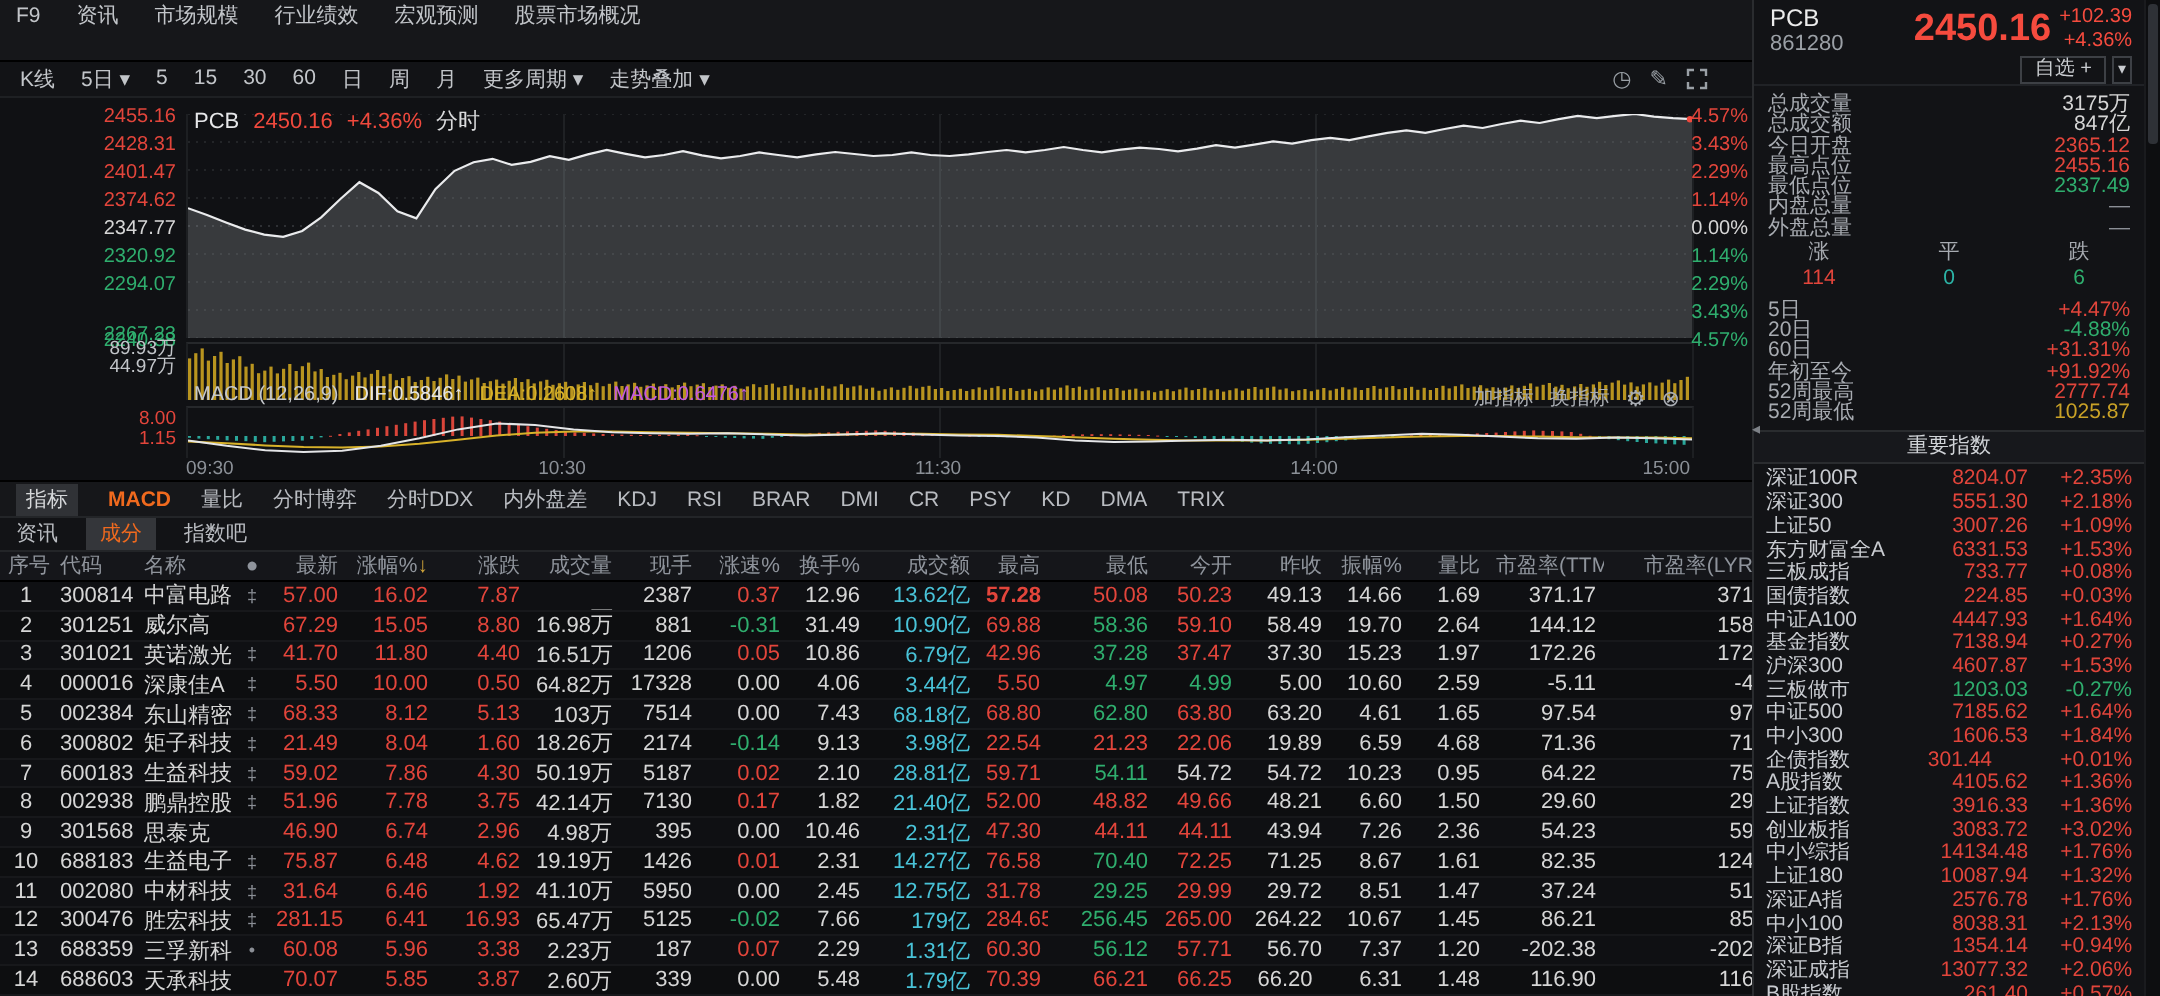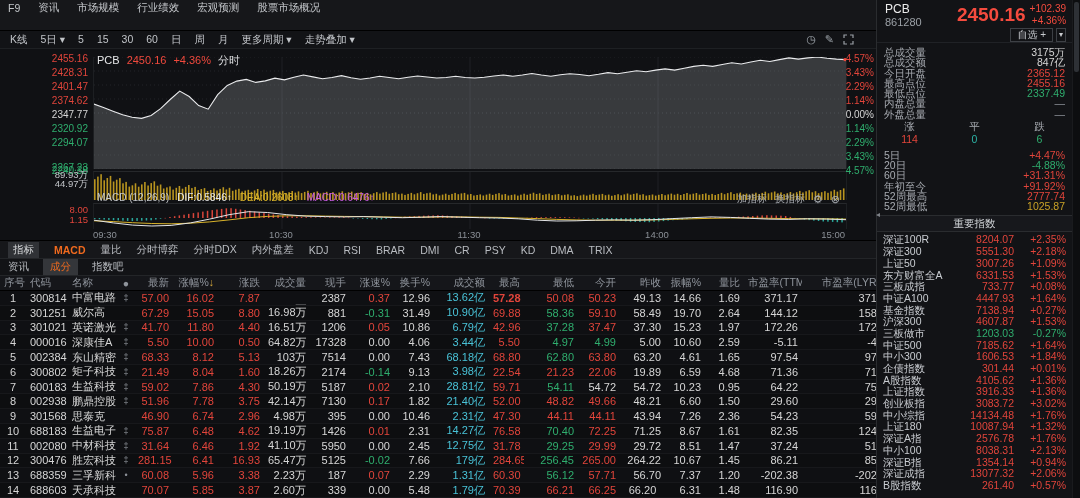--- a/index.html
+++ b/index.html
@@ -1043,20 +1043,25 @@
           <div class="idx-name">东方财富全A</div>
           <div class="idx-val" style="color: rgb(226, 69, 59);">6331.53</div>
           <div class="idx-pct" style="color: rgb(226, 69, 59);">+1.53%</div>
         </div>
         <div class="idx-row">
           <div class="idx-name">三板成指</div>
           <div class="idx-val" style="color: rgb(226, 69, 59);">733.77</div>
           <div class="idx-pct" style="color: rgb(226, 69, 59);">+0.08%</div>
         </div>
         <div class="idx-row">
+          <div class="idx-name">国债指数</div>
+          <div class="idx-val" style="color: rgb(226, 69, 59);">224.85</div>
+          <div class="idx-pct" style="color: rgb(226, 69, 59);">+0.03%</div>
+        </div>
+        <div class="idx-row">
           <div class="idx-name">中证A100</div>
           <div class="idx-val" style="color: rgb(226, 69, 59);">4447.93</div>
           <div class="idx-pct" style="color: rgb(226, 69, 59);">+1.64%</div>
         </div>
         <div class="idx-row">
           <div class="idx-name">基金指数</div>
           <div class="idx-val" style="color: rgb(226, 69, 59);">7138.94</div>
           <div class="idx-pct" style="color: rgb(226, 69, 59);">+0.27%</div>
         </div>
         <div class="idx-row">
@@ -1075,21 +1080,21 @@
           <div class="idx-pct" style="color: rgb(226, 69, 59);">+1.64%</div>
         </div>
         <div class="idx-row">
           <div class="idx-name">中小300</div>
           <div class="idx-val" style="color: rgb(226, 69, 59);">1606.53</div>
           <div class="idx-pct" style="color: rgb(226, 69, 59);">+1.84%</div>
         </div>
         <div class="idx-row">
           <div class="idx-name">企债指数</div>
           <div class="idx-val" style="color: rgb(226, 69, 59);">301.44</div>
-          <div class="idx-pct" style="color: rgb(226, 69, 59);">+0.01%</div>
+          <div class="idx-pct" style="color: rgb(226, 69, 59); padding-left: 18px;">+0.01%</div>
         </div>
         <div class="idx-row">
           <div class="idx-name">A股指数</div>
           <div class="idx-val" style="color: rgb(226, 69, 59);">4105.62</div>
           <div class="idx-pct" style="color: rgb(226, 69, 59);">+1.36%</div>
         </div>
         <div class="idx-row">
           <div class="idx-name">上证指数</div>
           <div class="idx-val" style="color: rgb(226, 69, 59);">3916.33</div>
           <div class="idx-pct" style="color: rgb(226, 69, 59);">+1.36%</div>

